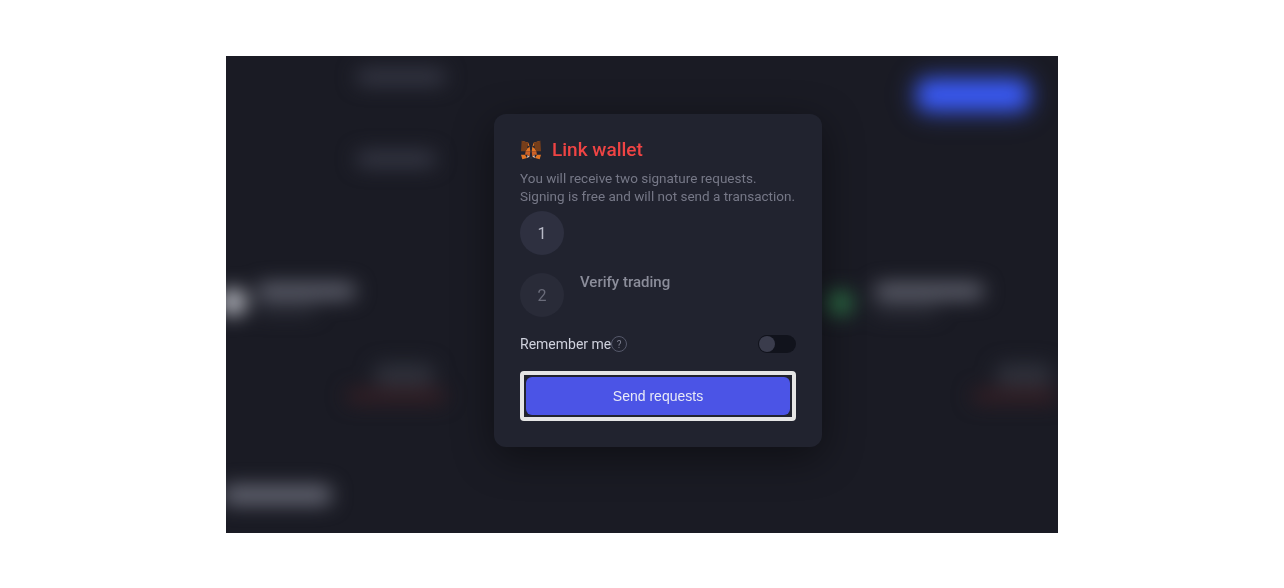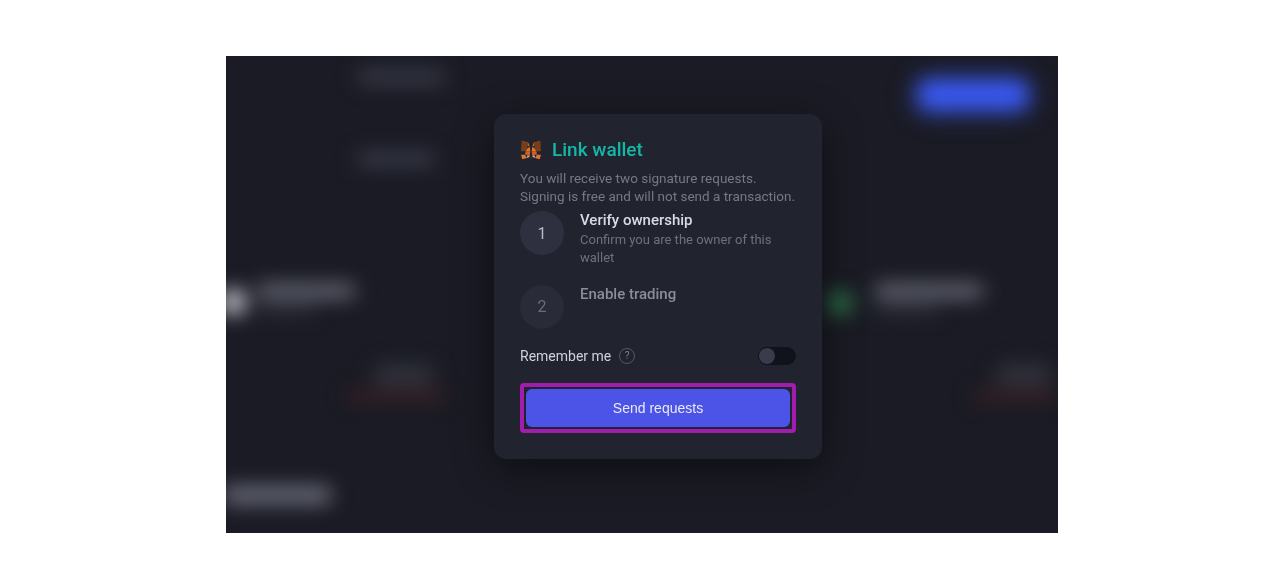--- a/index.html
+++ b/index.html
@@ -58,21 +58,21 @@
     align-items: center;
     gap: 10px;
     margin-bottom: 8px;
   }
   .fox {
     width: 22px;
     height: 20px;
     flex: 0 0 22px;
   }
   .modal-title {
-    color: #14b8a6;
+    color: #ef4444;
     font-size: 19px;
     font-weight: 500;
   }
   .modal-sub {
     color: #767887;
     font-size: 13.5px;
     line-height: 1.35;
     margin-bottom: 6px;
   }
 
@@ -111,21 +111,20 @@
   .remember {
     display: flex;
     align-items: center;
     justify-content: space-between;
     margin-top: 4px;
     margin-bottom: 18px;
   }
   .remember-left {
     display: flex;
     align-items: flex-end;
-    gap: 8px;
   }
   .remember-label {
     color: #cfd1dd;
     font-size: 14px;
   }
   .help {
     width: 16px;
     height: 16px;
     border-radius: 50%;
     border: 1px solid #55586a;
@@ -147,21 +146,21 @@
     position: absolute;
     left: 1px;
     top: 1px;
     width: 16px;
     height: 16px;
     border-radius: 50%;
     background: #3a3c4c;
   }
 
   .highlight-box {
-    border: 4px solid #a21caf;
+    border: 4px solid #e5e5e5;
     border-radius: 4px;
     padding: 2px;
   }
   .send-btn {
     width: 100%;
     height: 38px;
     background: #4b54e6;
     color: #e8eaf7;
     border: none;
     border-radius: 6px;
@@ -216,30 +215,26 @@
         <polygon points="24,17 17,17 18,25 21,22 25,22" fill="#CC6228"></polygon>
         <polygon points="8,17 7,22 11,22 14,25 15,17" fill="#CC6228"></polygon>
       </svg>
       <div class="modal-title">Link wallet</div>
     </div>
 
     <div class="modal-sub">You will receive two signature requests. Signing is free and will not send a transaction.</div>
 
     <div class="step">
       <div class="step-num">1</div>
-      <div class="step-body">
-        <div class="step-title">Verify ownership</div>
-        <div class="step-desc">Confirm you are the owner of this wallet</div>
-      </div>
     </div>
 
     <div class="step dim">
       <div class="step-num">2</div>
       <div class="step-body">
-        <div class="step-title">Enable trading</div>
+        <div class="step-title">Verify trading</div>
       </div>
     </div>
 
     <div class="remember">
       <div class="remember-left">
         <span class="remember-label">Remember me</span>
         <span class="help">?</span>
       </div>
       <div class="toggle">
         <div class="toggle-knob"></div>

